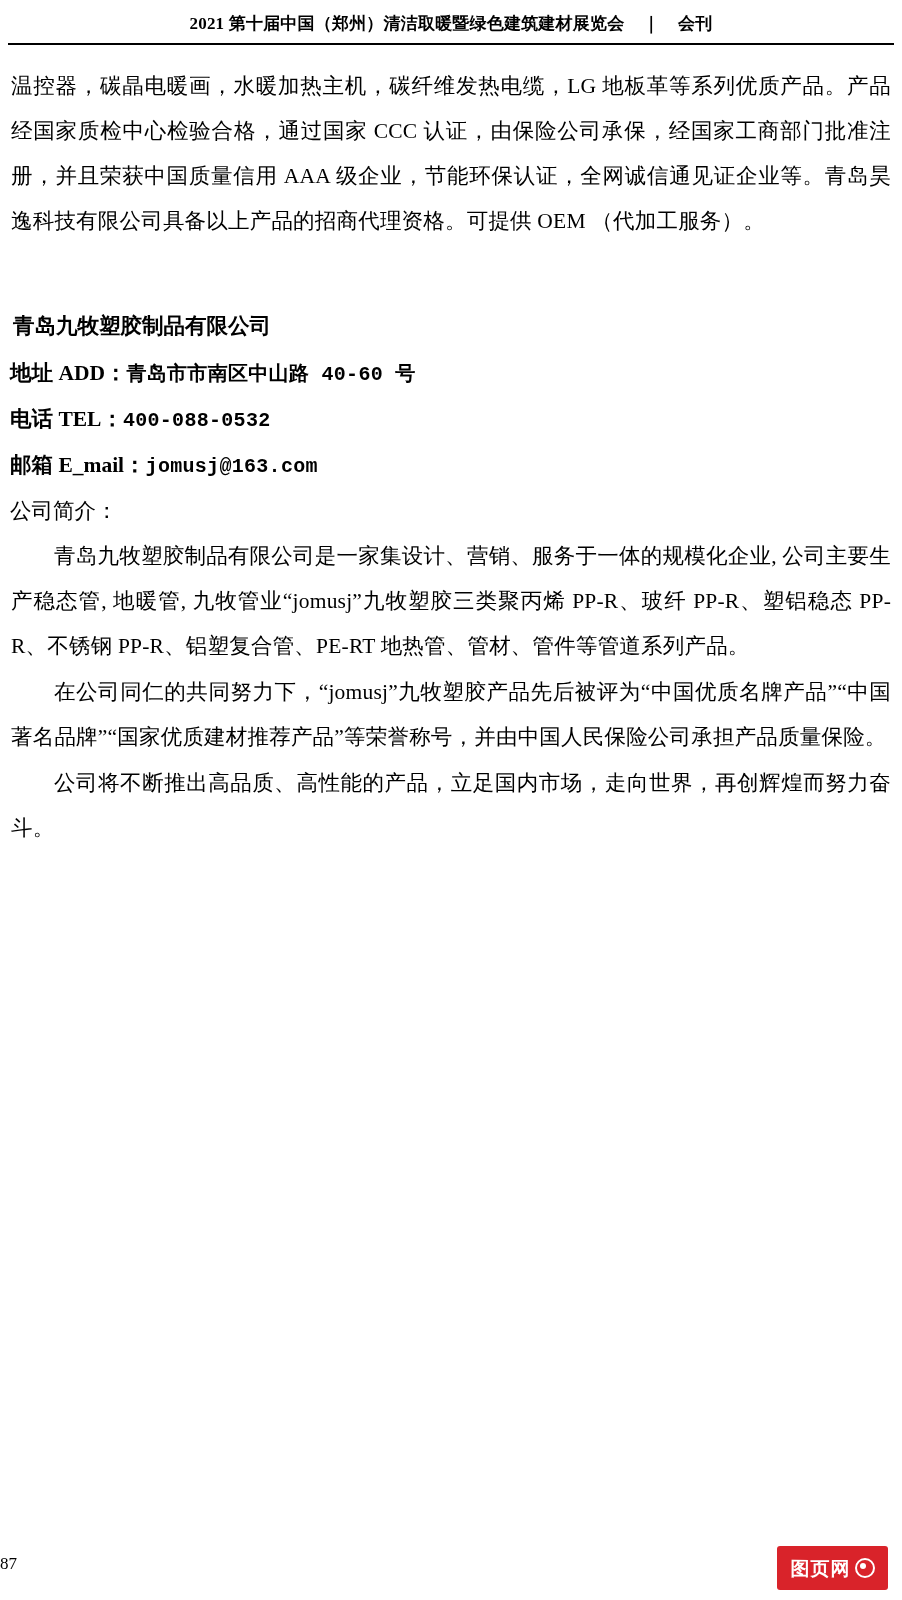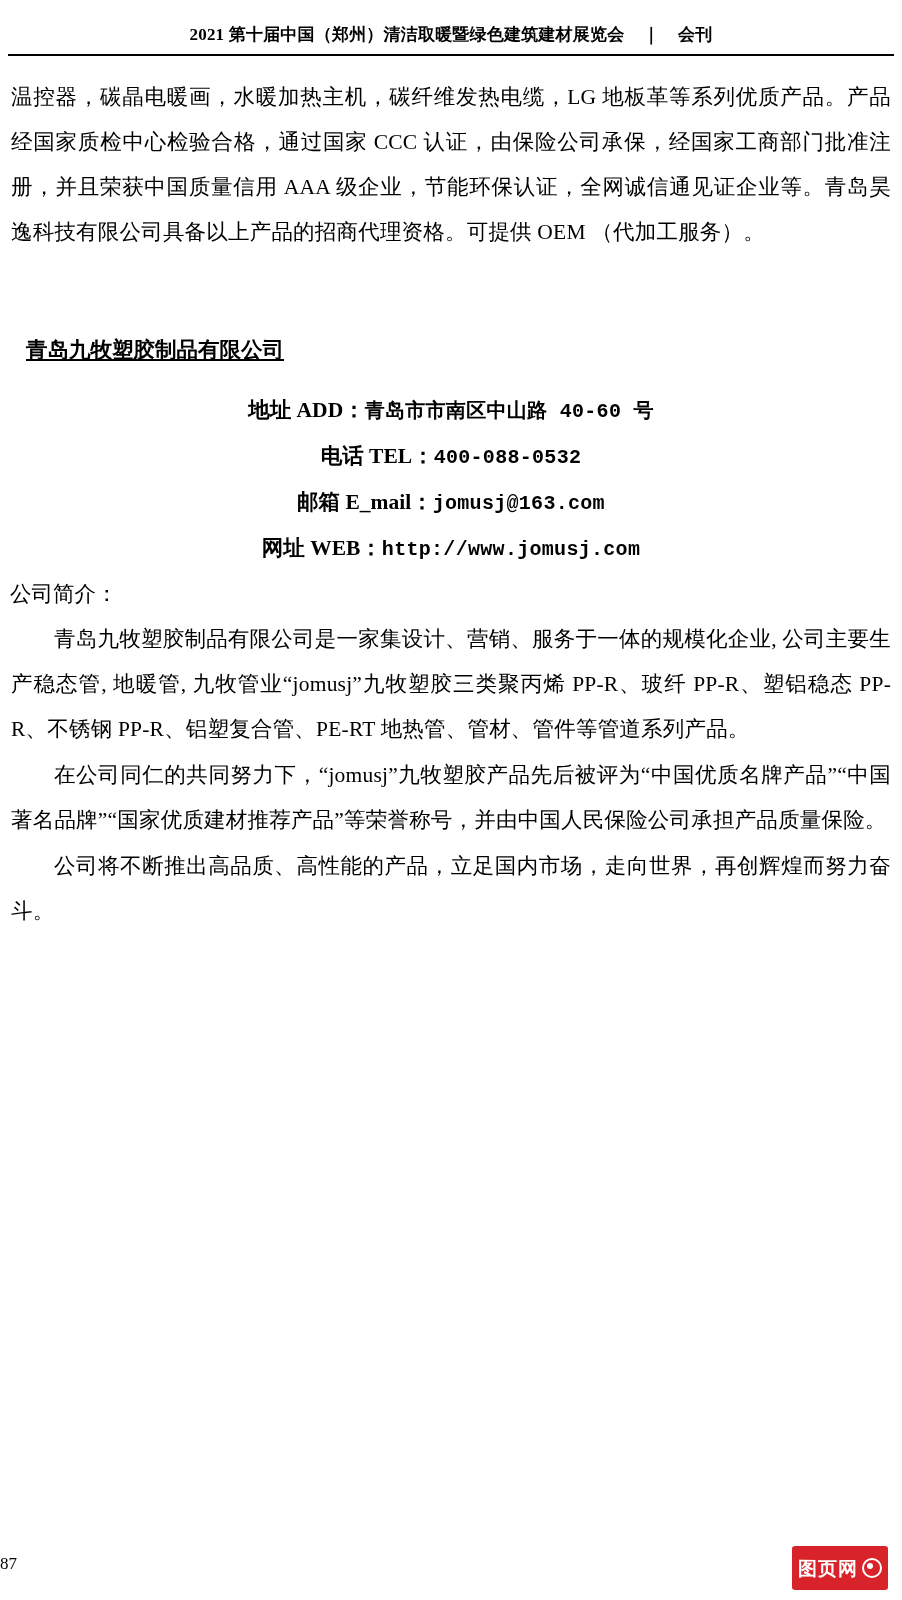--- a/index.html
+++ b/index.html
@@ -16,21 +16,21 @@
   }
   .page {
     width: 902px;
     min-height: 1600px;
     position: relative;
     box-sizing: border-box;
     padding: 0 8px;
   }
   
   .header {
-    padding-top: 23px;
+    padding-top: 12px;
     text-align: center;
     font-weight: bold;
     font-size: 17px;
     letter-spacing: 0.2px;
     white-space: nowrap;
   }
   .header .sep {
     display: inline-block;
     padding: 0 14px;
     font-weight: bold;
@@ -56,29 +56,27 @@
     text-indent: 2em;
   }
   .gap-block {
     height: 56px;
   }
   
   .company-name {
     font-size: 21.5px;
     font-weight: bold;
     line-height: 44px;
-    margin: 16px;
-    text-decoration: underline;
+    margin: 3px;
   }
   .contact-line {
     font-size: 21.5px;
     line-height: 44px;
     margin: 0;
     font-weight: bold;
-    text-align: center;
   }
   .contact-line .val {
     font-family: "Liberation Mono", "DejaVu Sans Mono", monospace;
     font-weight: bold;
     font-size: 20px;
     letter-spacing: 0.3px;
   }
   .intro-label {
     font-size: 21.5px;
     line-height: 44px;
@@ -92,21 +90,21 @@
     left: 0;
     width: 902px;
     font-size: 17px;
     font-family: "Liberation Serif", serif;
   }
   
   .watermark {
     position: absolute;
     right: 14px;
     bottom: 10px;
-    width: 96px;
+    width: 111px;
     height: 44px;
     background: #d9232a;
     border-radius: 3px;
     display: flex;
     align-items: center;
     justify-content: center;
     gap: 4px;
     box-sizing: border-box;
     padding: 0 6px;
   }
@@ -160,23 +158,20 @@
 
     <p class="contact-line">
       <span>地址 ADD：</span><span class="val">青岛市市南区中山路 40-60 号</span>
     </p>
     <p class="contact-line">
       <span>电话 TEL：</span><span class="val">400-088-0532</span>
     </p>
     <p class="contact-line">
       <span>邮箱 E_mail：</span><span class="val">jomusj@163.com</span>
     </p>
-    <p class="contact-line">
-      <span>网址 WEB：</span><span class="val">http://www.jomusj.com</span>
-    </p>
 
     <p class="intro-label">公司简介：</p>
 
     <p class="para indent">青岛九牧塑胶制品有限公司是一家集设计、营销、服务于一体的规模化企业, 公司主要生产稳态管, 地暖管, 九牧管业“jomusj”九牧塑胶三类聚丙烯 PP-R、玻纤 PP-R、塑铝稳态 PP-R、不锈钢 PP-R、铝塑复合管、PE-RT 地热管、管材、管件等管道系列产品。</p>
     <p class="para indent">在公司同仁的共同努力下，“jomusj”九牧塑胶产品先后被评为“中国优质名牌产品”“中国著名品牌”“国家优质建材推荐产品”等荣誉称号，并由中国人民保险公司承担产品质量保险。</p>
     <p class="para indent">公司将不断推出高品质、高性能的产品，立足国内市场，走向世界，再创辉煌而努力奋斗。</p>
 
   </div>
 
   <div class="page-number">87</div>

